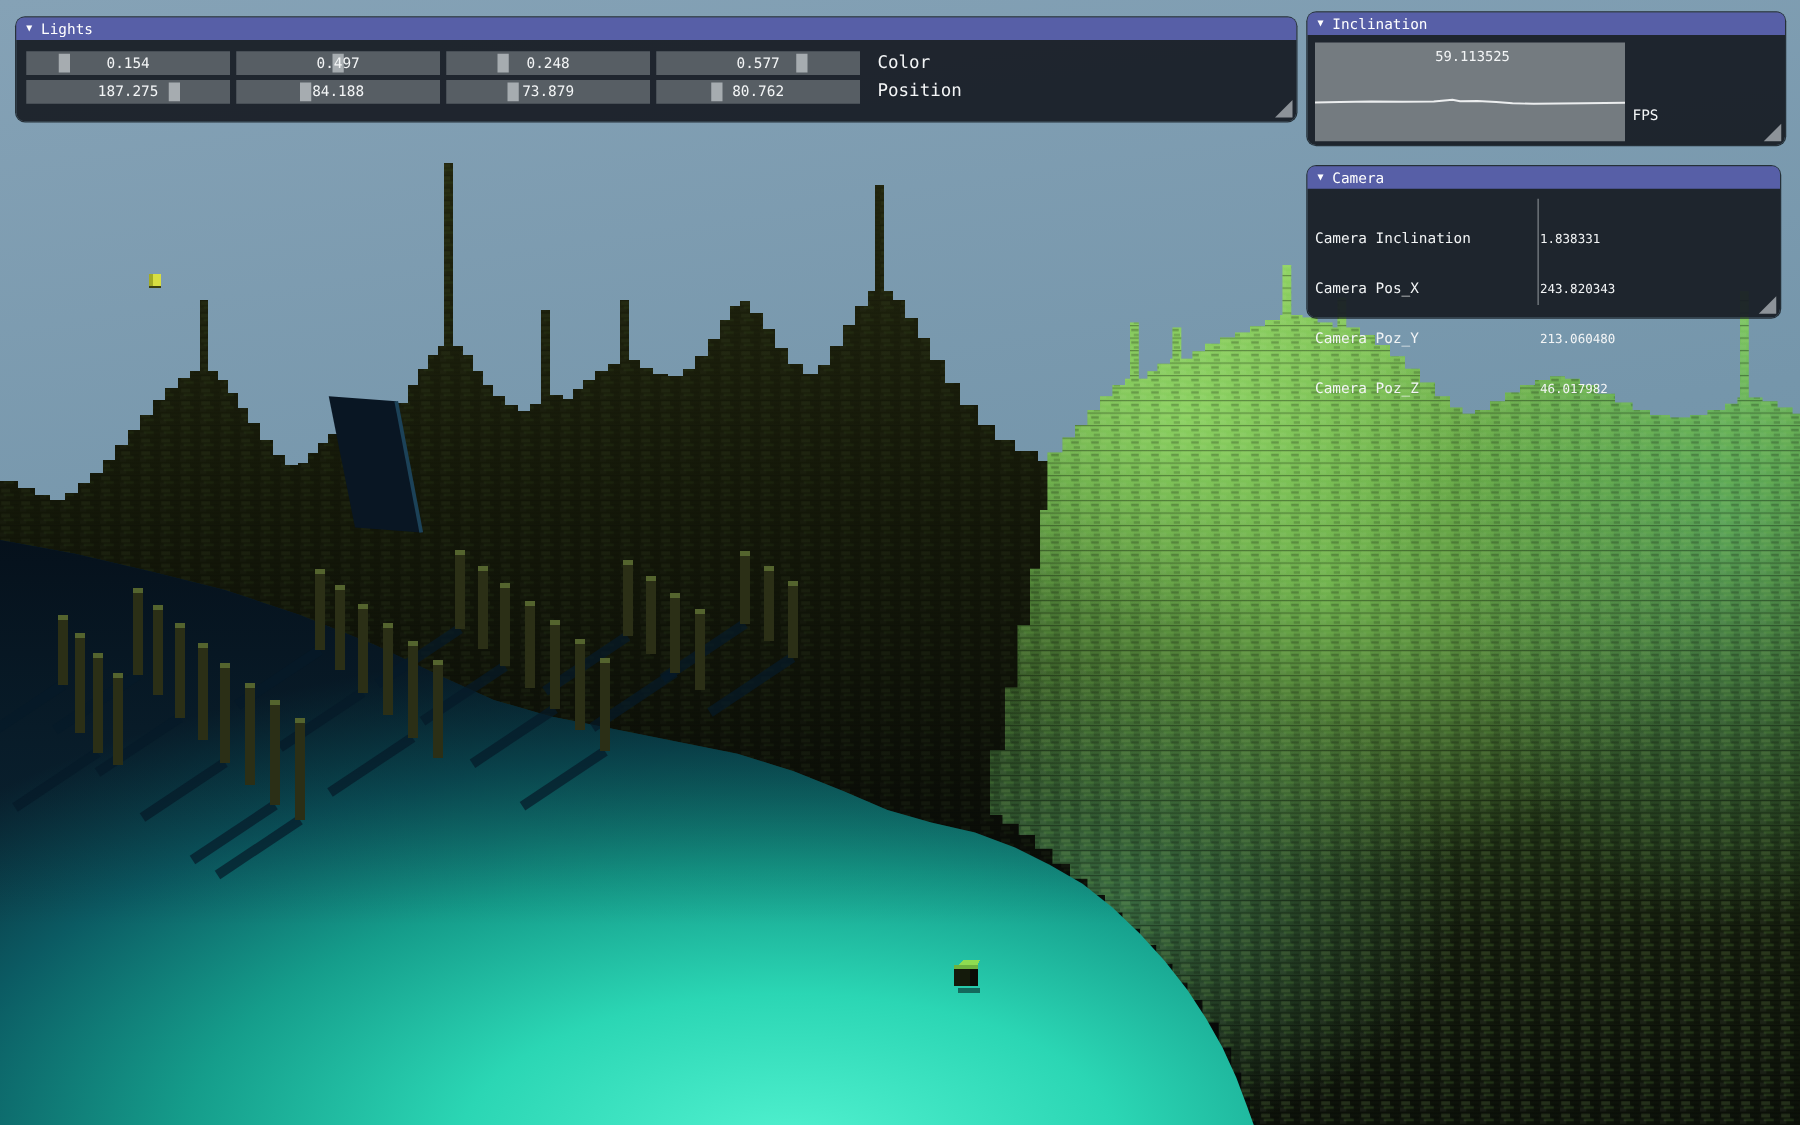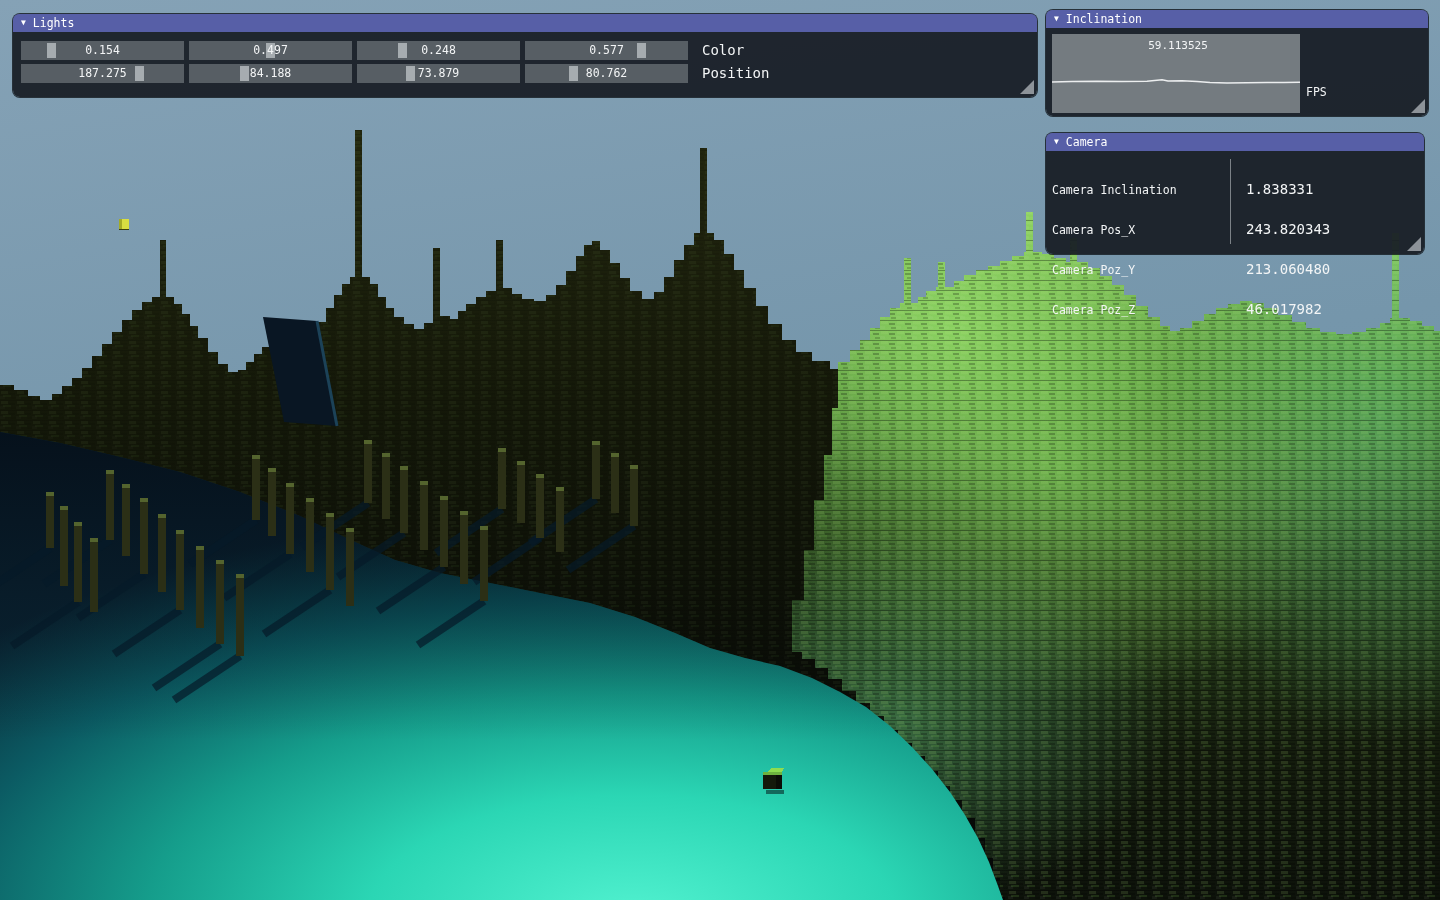--- a/index.html
+++ b/index.html
@@ -35,21 +35,21 @@
              background:var(--graph_bg,#747b80);cursor:pointer;}
   .graph-box .gval{position:absolute;left:4px;right:0;top:5px;text-align:center;font-size:11px;}
   .graph-box svg{position:absolute;left:0;top:0;}
   .fps-label{position:absolute;left:260px;top:29px;font-size:11.5px;margin-top:46px;}
 
   
   #camera-panel{left:1046px;top:133px;width:378px;height:121px;}
   .cam-rows{position:absolute;left:6px;top:24px;right:8px;}
   .cam-row{display:flex;height:17px;align-items:flex-end;margin-top:23px;}
   .cam-label{width:178px;font-size:11.5px;}
-  .cam-value{padding-left:16px;font-size:14px;}
+  .cam-value{padding-left:2px;font-size:10px;}
   .cam-divider{position:absolute;left:184px;top:26px;height:85px;width:1px;
                background:var(--divider,#7c8287);}
 </style>
 </head>
 <body>
 
 <div id="app">
 
   <svg id="scene-svg" viewBox="0 0 1440 900" preserveAspectRatio="none">
     <defs>

